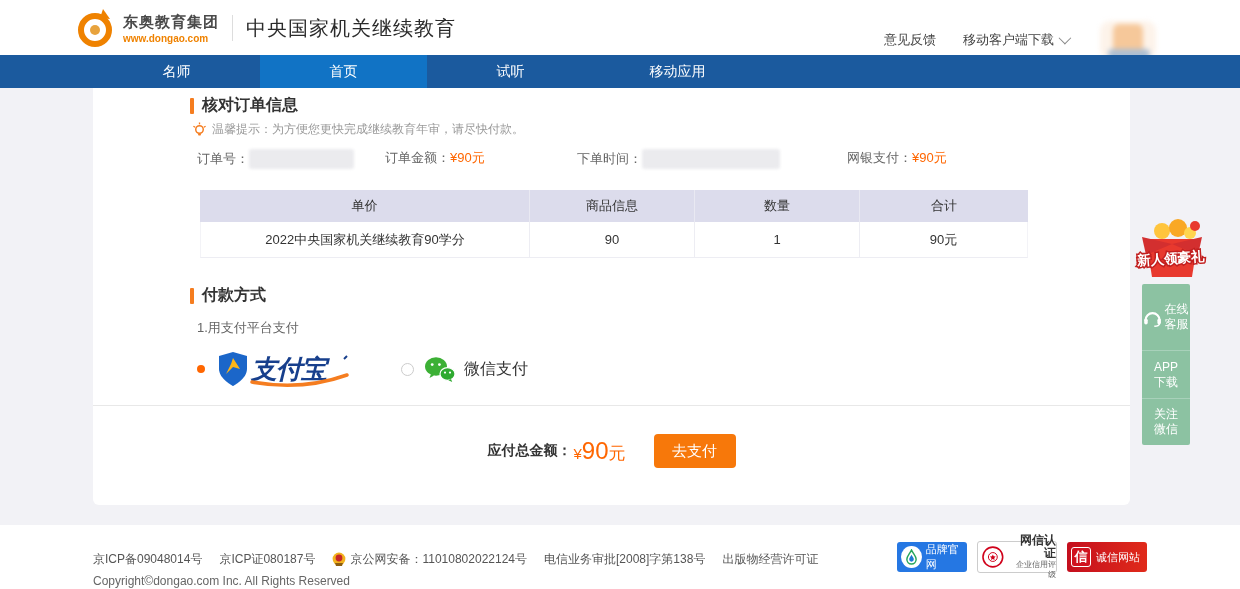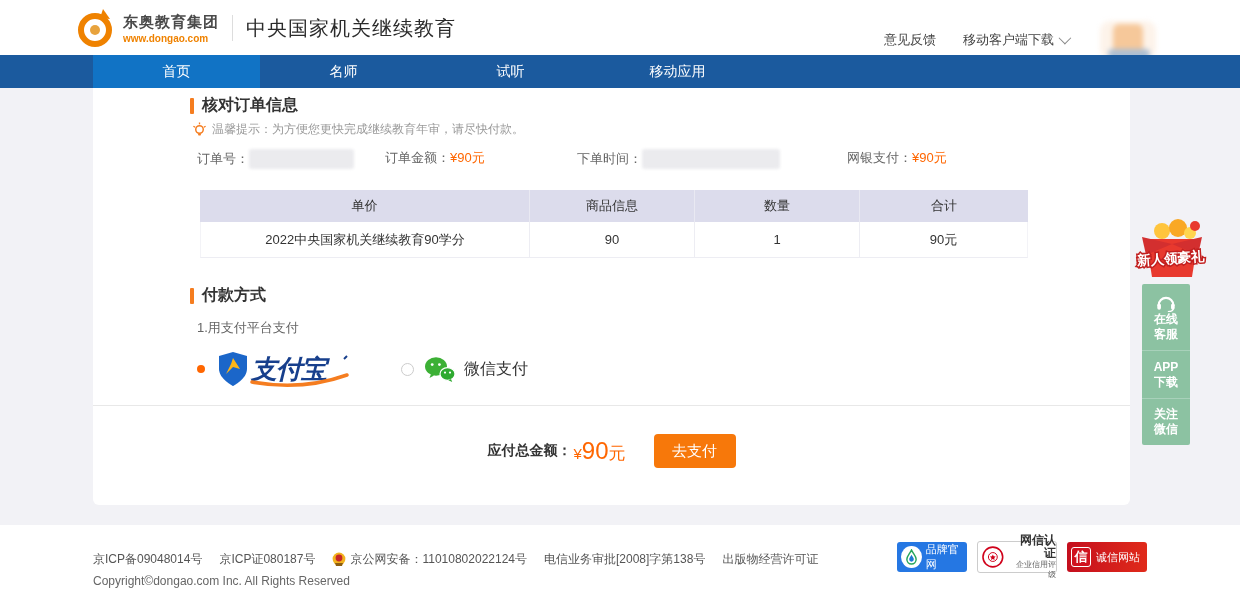--- a/index.html
+++ b/index.html
@@ -72,21 +72,21 @@
 
   .total-row { position:absolute; left:0; right:0; top:344px; height:38px; display:flex; align-items:center; justify-content:center; }
   .total-label { font-size:14px; font-weight:bold; color:#333; }
   .total-val { color:var(--accent,#ff6600); margin-left:2px; display:flex; align-items:baseline; }
   .total-val .sym { font-size:15px; } .total-val .amt { font-size:24px; font-weight:500; } .total-val .unit { font-size:17px; }
   .pay-btn { margin-left:28px; width:82px; height:34px; background:var(--button-orange,#f7780a); color:#fff; font-size:15px; border:none; border-radius:4px; cursor:pointer; font-family:inherit; }
 
   
   .gift { position:absolute; left:1132px; top:217px; width:78px; height:66px; cursor:pointer; }
   .side-panel { position:absolute; left:1142px; top:284px; width:48px; background:var(--side-green,#8cc2a2); border-radius:2px; }
-  .side-cell { display:flex; flex-direction:column; align-items:center; justify-content:center; color:#fff; font-size:12px; line-height:15px; text-align:center; cursor:pointer; padding:7px 0;font-weight:bold; }
+  .side-cell { display:flex; flex-direction:row; align-items:center; justify-content:center; color:#fff; font-size:12px; line-height:15px; text-align:center; cursor:pointer; padding:7px 0; }
   .side-cell + .side-cell { border-top:1px solid #a8d1ba; }
   .side-cell .lbl { width:28px; word-break:break-all; }
 
   
   .footer { position:absolute; top:525px; left:0; width:1240px; height:64px; background:#fff; }
   .icp-row { position:absolute; left:93px; top:26px; display:flex; align-items:center; gap:17px; font-size:12px; color:#555; white-space:nowrap; }
   .icp-police { display:flex; align-items:center; gap:4px; }
   .copyright { position:absolute; left:93px; top:49px; font-size:12px; color:#666; }
   .badges { position:absolute; left:897px; top:16px; display:flex; align-items:center; gap:10px; }
   .badge { height:30px; display:flex; align-items:center; cursor:pointer; border-radius:3px; }
@@ -125,22 +125,22 @@
     <div class="avatar">
       <div class="blob"></div>
       <div class="face"></div>
       <div class="body"></div>
     </div>
   </div>
 </div>
 
 <div class="nav">
   <div class="nav-spacer"></div>
+  <div class="nav-tab">名师</div>
   <div class="nav-tab active">首页</div>
-  <div class="nav-tab">名师</div>
   <div class="nav-tab">试听</div>
   <div class="nav-tab">移动应用</div>
 </div>
 
 <div class="main-bg"></div>
 <div class="content">
 
   <div class="sec-title t1">
     <span class="sec-bar"></span>
     <span>核对订单信息</span>

